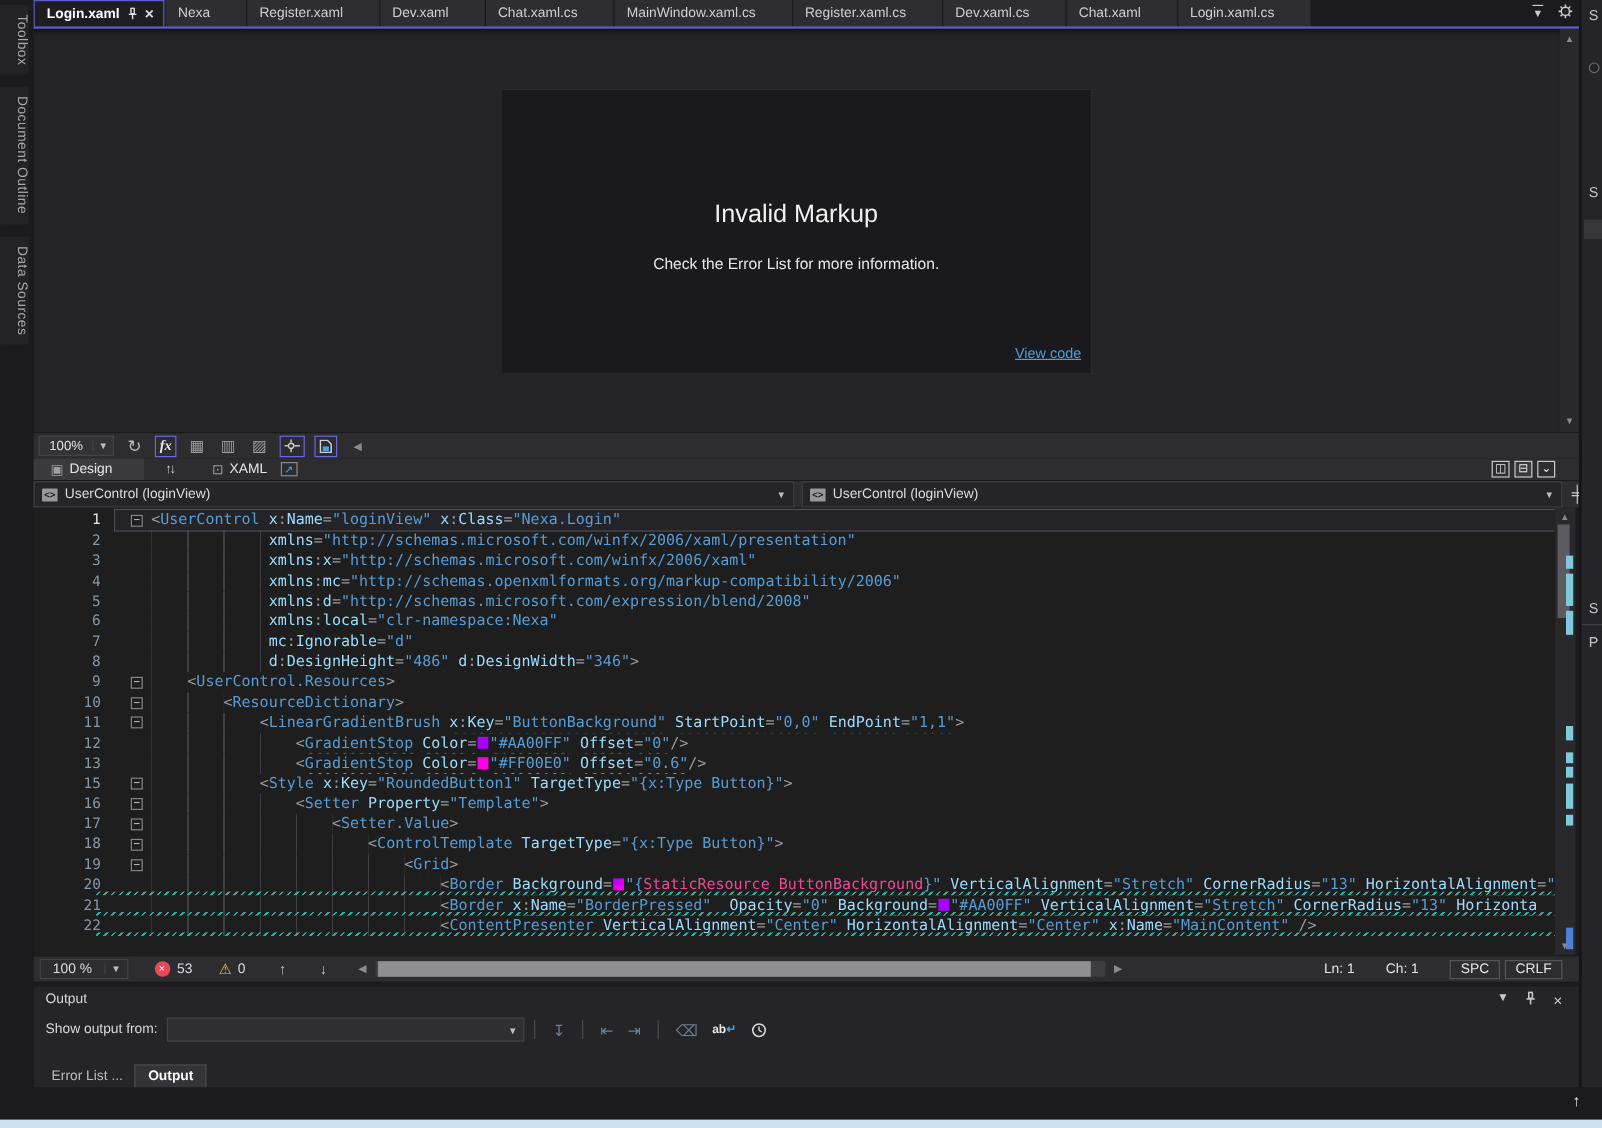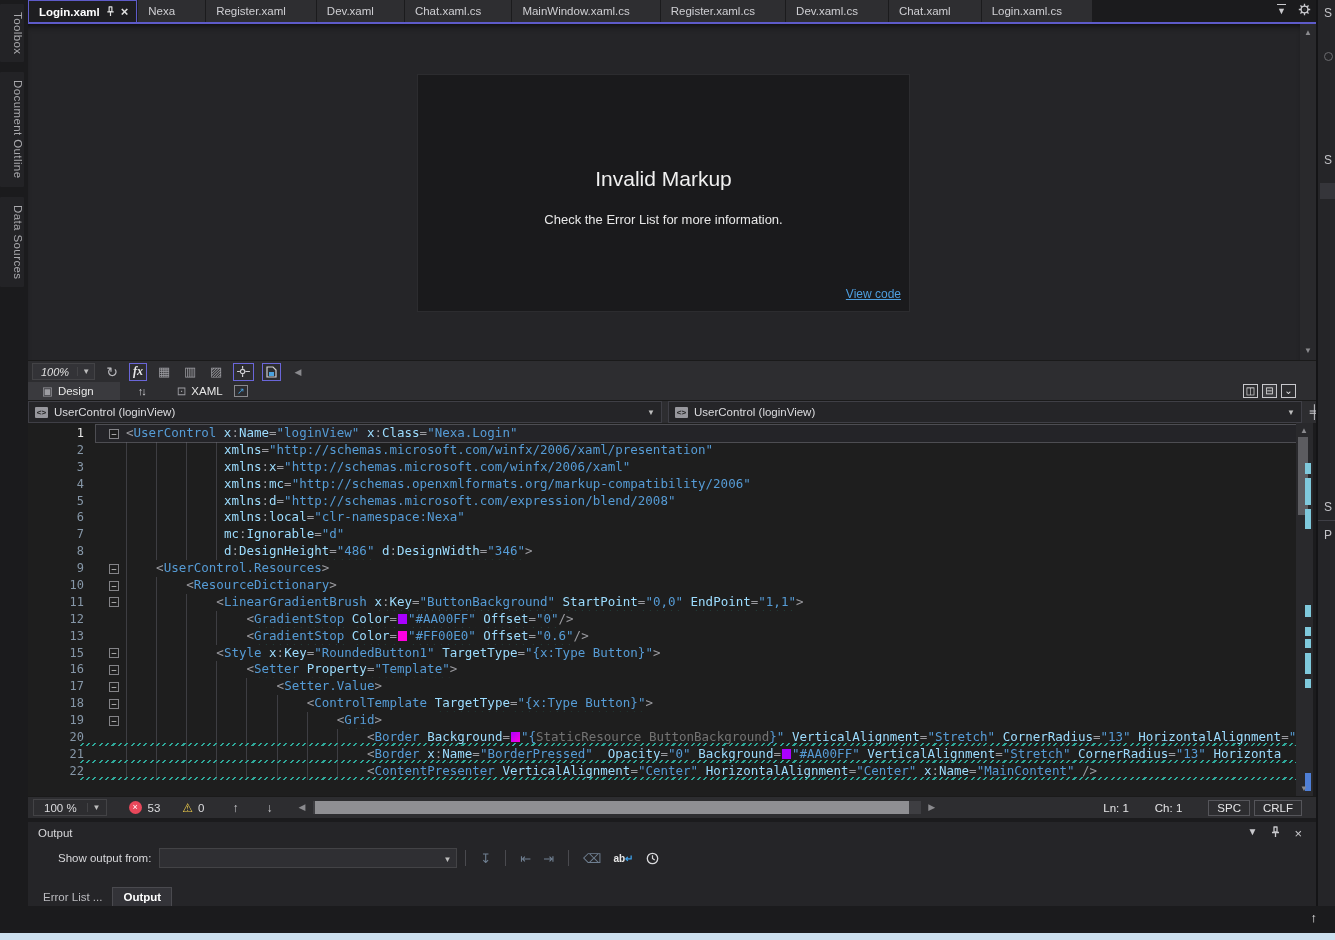--- a/index.html
+++ b/index.html
@@ -31,21 +31,21 @@
   #design-scroll { left:1300px; top:24px; width:16px; height:336px; background:#29292c; }
   .sb-arrow { position:absolute; left:0; width:16px; height:14px; color:#8a8a8e; font-size:8px; text-align:center; line-height:14px; cursor:pointer; }
   #invalid-box { position:absolute; left:389px; top:50px; width:493px; height:238px; background:#1a1a1c; border:1px solid #2c2c2f; }
   #invalid-title { position:absolute; left:0; width:100%; top:92px; text-align:center; color:#f0f0f0; font-size:21px; }
   #invalid-sub { position:absolute; left:0; width:100%; top:137px; text-align:center; color:#e8e8e8; font-size:13px; }
   #view-code { position:absolute; right:8px; bottom:10px; color:#4e9ede; font-size:12px; text-decoration:underline; cursor:pointer; }
 
   
   #design-toolbar { left:28px; top:360px; width:1288px; height:22px; background:#2d2d30; display:flex; align-items:center; gap:8px; padding-left:4px; border-top:1px solid #1a1a1a; }
   #zoom-select { display:flex; align-items:center; height:17px; background:#333337; border:1px solid #434346; color:#e0e0e0; font-size:11px; cursor:pointer; }
-  #zoom-select .zv { padding:0 8px;font-style:italic; }
+  #zoom-select .zv { padding:0 8px; }
   #zoom-select .za { border-left:1px solid #434346; padding:0 4px; font-size:8px; color:#bdbdbd; }
   .dtb { color:#b9b9bd; font-size:12px; height:18px; min-width:18px; display:flex; align-items:center; justify-content:center; cursor:pointer; }
   .dtb.framed { border:1px solid #6a66d9; padding:0 3px;justify-content:flex-end; }
   .fx { font-style:italic; font-family:"Liberation Serif", serif; font-weight:bold; color:#e8e8e8; font-size:12px; }
   .gridglyph { font-size:13px; color:#9d9da2; }
 
   
   #view-switcher { left:28px; top:382px; width:1288px; height:19px; background:#2d2d30; display:flex; align-items:center; border-bottom:1px solid #1a1a1a; }
   .vtab { display:flex; align-items:center; gap:5px; height:100%; padding:0 14px; font-size:11.5px; color:#e6e6e6; cursor:pointer; }
   .vtab.design { background:#3a3a3e; padding-right:26px; }
@@ -71,21 +71,21 @@
   .ln { width:68px; padding-right:12px; text-align:right; color:#8697a8; flex:none; font-size:12px; }
   .rest { position:relative; flex:1; display:flex; min-width:0; }
   .foldc { width:30px; flex:none; position:relative; }
   .foldbox { position:absolute; left:13px; top:3.5px; width:10px; height:10px; border:1px solid #848488; color:#cfcfcf;
     font-size:9px; line-height:8px; text-align:center; background:#1e1e1e; cursor:pointer; }
   .codetxt { flex:1; min-width:0; overflow:hidden; color:#d4d4d4; }
   .ind { display:inline-block; height:100%; vertical-align:top;
     background-image:repeating-linear-gradient(to right, rgba(110,110,122,.4) 0 1px, transparent 1px 30.1px); }
   .cur .rest { outline:1px solid #4d4d52; background:#242428; }
   .cur .ln { color:#e8e8e8; }
-  .sg { color:#9b9ba0; } .se { color:#569cd6; } .sa { color:#9cdcfe; } .sv { color:#569cd6; } .sr { color:#737373; } .st { color:#d4d4d4; }
+  .sg { color:#9b9ba0; } .se { color:#569cd6; } .sa { color:#9cdcfe; } .sv { color:#569cd6; } .sr { color:#ec4899; } .st { color:#d4d4d4; }
   .sq { text-decoration:underline; text-decoration-style:wavy; text-decoration-color:#2fa99a; text-decoration-thickness:1px; text-underline-offset:3.5px; }
   .swatch { display:inline-block; width:9px; height:10px; vertical-align:-1px; margin:0 1px; }
   .swp { background:#AA00FF; } .swm { background:#FF00E0; }
   .swg { background:linear-gradient(135deg,#AA00FF,#FF00E0); }
   .fw { position:absolute; left:-16px; right:0; bottom:0; height:3px;
     background:repeating-linear-gradient(135deg, transparent 0 1.5px, #2fa99a 1.5px 3px, transparent 3px 4.5px); }
 
   
   #ed-scroll { left:1296px; top:423px; width:17px; height:373px; background:#29292c; }
   #ed-thumb { position:absolute; left:2px; top:14px; width:10px; height:78px; background:#5c5c60; }
@@ -106,21 +106,21 @@
   #hs-thumb { position:absolute; left:2px; top:0; height:13px; width:calc(100% - 14px); background:#8f8f93; cursor:grab; }
   .pos { margin-right:26px; color:#e4e4e6; }
   .modebox { border:1px solid #55555a; padding:1px 8px; margin-right:4px; color:#e4e4e6; cursor:pointer; }
   .modebox:last-child { margin-right:14px; }
 
   
   #output { left:28px; top:820px; width:1288px; height:86px; background:#252528; border-top:2px solid #1b1b1d; }
   #out-title { position:absolute; left:10px; top:5px; font-size:11.5px; color:#d8d8db; }
   #out-hdr-icons { position:absolute; right:14px; top:4px; display:flex; gap:14px; color:#c9c9cd; }
   #out-hdr-icons .ic { font-size:10px; cursor:pointer; }
-  #out-row { position:absolute; left:10px; top:26px; display:flex; align-items:center; width:1260px;margin-left:20px; }
+  #out-row { position:absolute; left:10px; top:26px; display:flex; align-items:center; width:1260px; }
   #out-label { font-size:11.5px; color:#d8d8db; margin-right:8px; }
   #out-select { position:relative; width:298px; height:20px; background:#2f2f33; border:1px solid #434346; cursor:pointer; }
   #out-select .dd { position:absolute; right:5px; top:6px; font-size:8px; color:#bdbdbd; }
   .outsep { width:1px; height:16px; background:#4a4a4f; margin:0 8px; }
   .oic { color:#6f7f91; font-size:13px; margin:0 6px; cursor:pointer; }
   .oic.wrap { color:#3ea0e8; font-size:10px; font-weight:bold; }
   .oic.clock { color:#d8d8db; }
   #out-tabs { position:absolute; left:5px; bottom:0; display:flex; align-items:flex-end; height:22px; }
   .otab { padding:3px 10px; font-size:11.5px; color:#bcbcc0; cursor:pointer; }
   .otab.active { background:#333338; color:#ffffff; font-weight:bold; border:1px solid #4a4a4f; border-bottom:none; }

